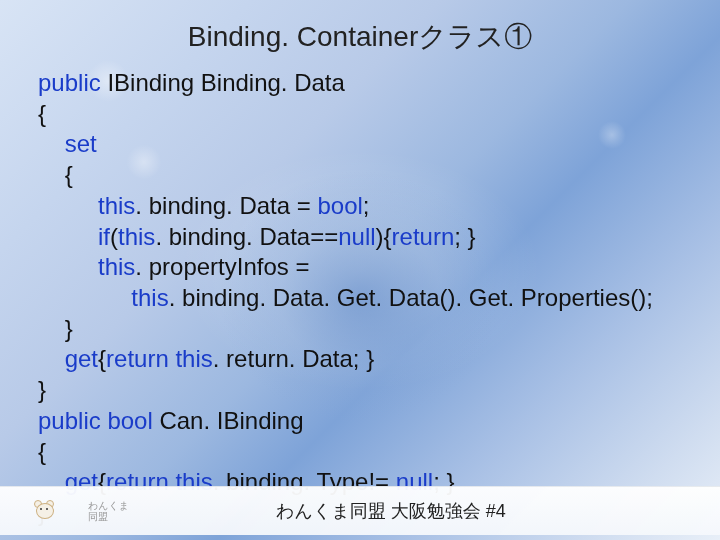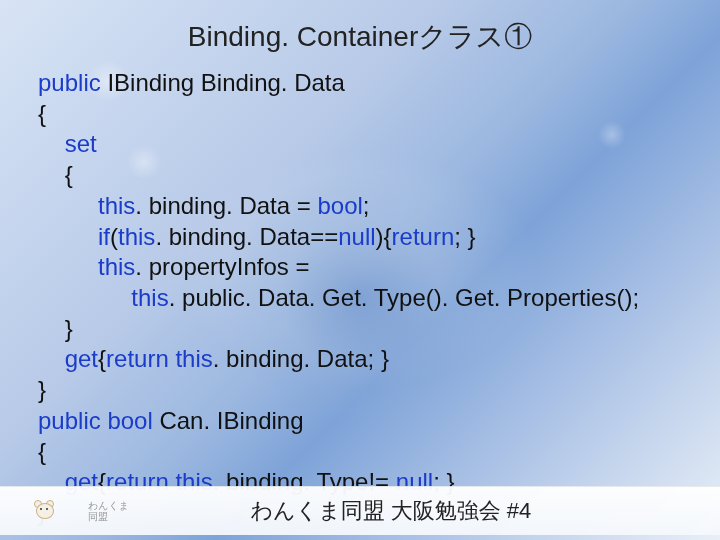--- a/index.html
+++ b/index.html
@@ -100,42 +100,42 @@
   .logo-text {
     font-size: 10px;
     color: #999;
     line-height: 1.1;
     display: inline-block;
     vertical-align: middle;
   }
   .footer-text {
     flex: 1;
     text-align: center;
-    font-size: 22px;
+    font-size: 18px;
     color: #222;
     padding-right: 67px;
   }
 </style>
 </head>
 <body>
 
 <div class="bg-overlay"></div>
 <div class="slide">
   <div class="title">Binding. Containerクラス①</div>
 
   <div class="code-block"><span class="kw">public</span><span> IBinding Binding. Data</span>
 <span>{</span>
 <span class="kw">    set</span>
 <span>    {</span>
 <span class="kw">         this</span><span>. binding. Data = </span><span class="kw">bool</span><span>;</span>
 <span class="kw">         if</span><span>(</span><span class="kw">this</span><span>. binding. Data==</span><span class="kw">null</span><span>){</span><span class="kw">return</span><span>; }</span>
 <span class="kw">         this</span><span>. propertyInfos =</span>
-<span class="kw">              this</span><span>. public. Data. Get. Type(). Get. Properties();</span>
+<span class="kw">              this</span><span>. binding. Data. Get. Data(). Get. Properties();</span>
 <span>    }</span>
-<span class="kw">    get</span><span>{</span><span class="kw">return</span><span class="kw"> this</span><span>. binding. Data; }</span>
+<span class="kw">    get</span><span>{</span><span class="kw">return</span><span class="kw"> this</span><span>. return. Data; }</span>
 <span>}</span>
 <span class="kw">public</span><span class="kw"> bool</span><span> Can. IBinding</span>
 <span>{</span>
 <span class="kw">    get</span><span>{</span><span class="kw">return</span><span class="kw"> this</span><span>. binding. Type!= </span><span class="kw">null</span><span>; }</span>
 <span>}</span></div>
 
   <div class="footer">
     <div class="footer-logo">
       <div class="bear">
         <div class="ear1"></div>

